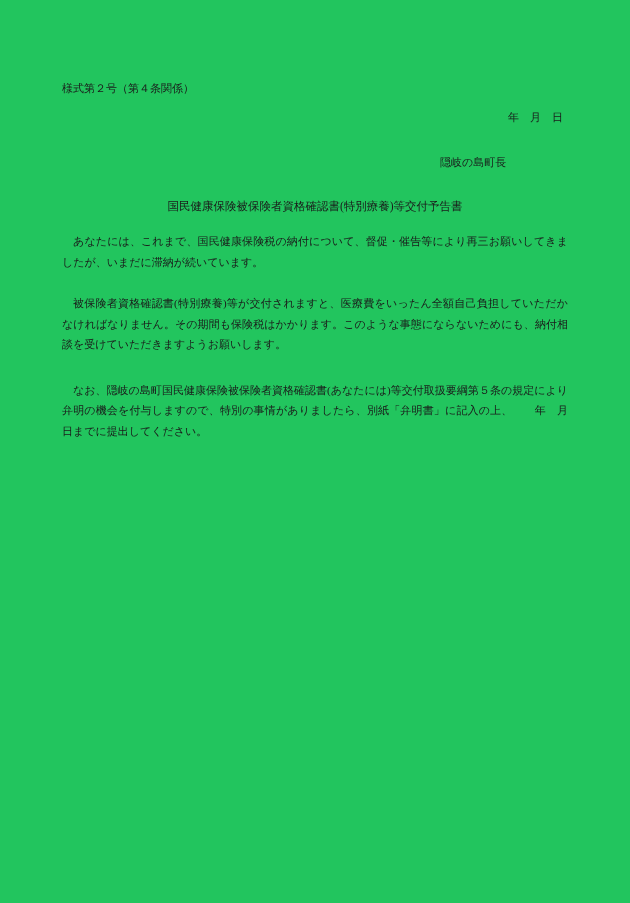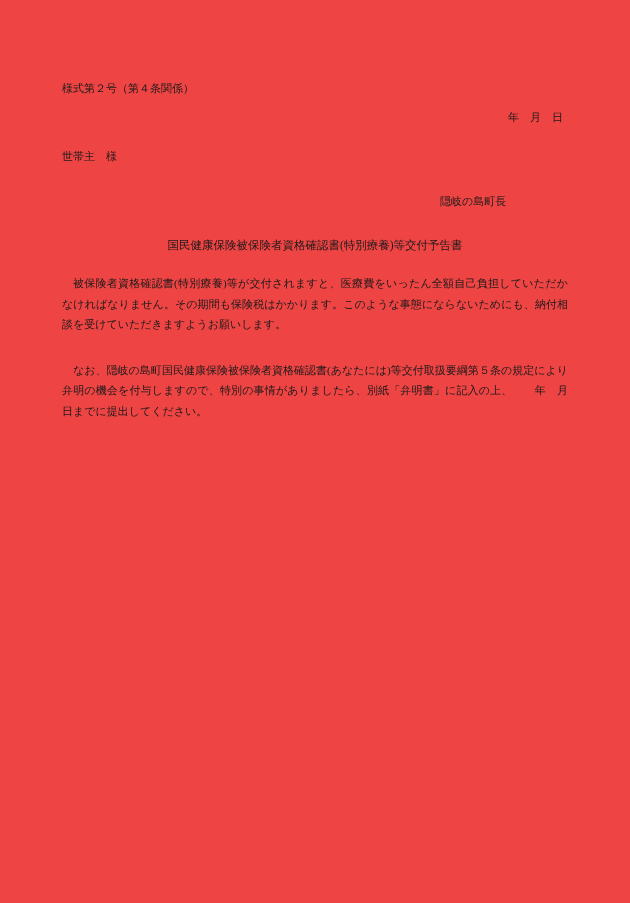--- a/index.html
+++ b/index.html
@@ -7,21 +7,21 @@
     padding: 0;
     background: #fdfdfd;
   }
   .page {
     position: relative;
     box-sizing: border-box;
     width: 630px;
     height: 903px;
     margin: 0;
     padding: 82px 62px 0 62px;
-    background: #ef4444;
+    background: #22c55e;
     color: #1a1a1a;
     font-family: "Liberation Serif", "DejaVu Serif", serif;
     font-size: 11px;
     overflow: hidden;
   }
   .form-number {
     line-height: 13px;
     text-align: left;
   }
   .date-line {
@@ -63,25 +63,25 @@
 </style>
 </head>
 <body>
 
 <div class="page">
 
   <div class="form-number">様式第２号（第４条関係）</div>
 
   <div class="date-line">年　月　日</div>
 
-  <div class="addressee">世帯主　様</div>
 
   <div class="sender">隠岐の島町長</div>
 
   <h1 class="doc-title">国民健康保険被保険者資格確認書(特別療養)等交付予告書</h1>
 
 
+  <p class="para para-2">あなたには、これまで、国民健康保険税の納付について、督促・催告等により再三お願いしてきましたが、いまだに滞納が続いています。</p>
 
   <p class="para para-3">被保険者資格確認書(特別療養)等が交付されますと、医療費をいったん全額自己負担していただかなければなりません。その期間も保険税はかかります。このような事態にならないためにも、納付相談を受けていただきますようお願いします。</p>
 
   <p class="para para-4">なお、隠岐の島町国民健康保険被保険者資格確認書(あなたには)等交付取扱要綱第５条の規定により弁明の機会を付与しますので、特別の事情がありましたら、別紙「弁明書」に記入の上、　　年　月　日までに提出してください。</p>
 
 </div>
 
 </body></html>

